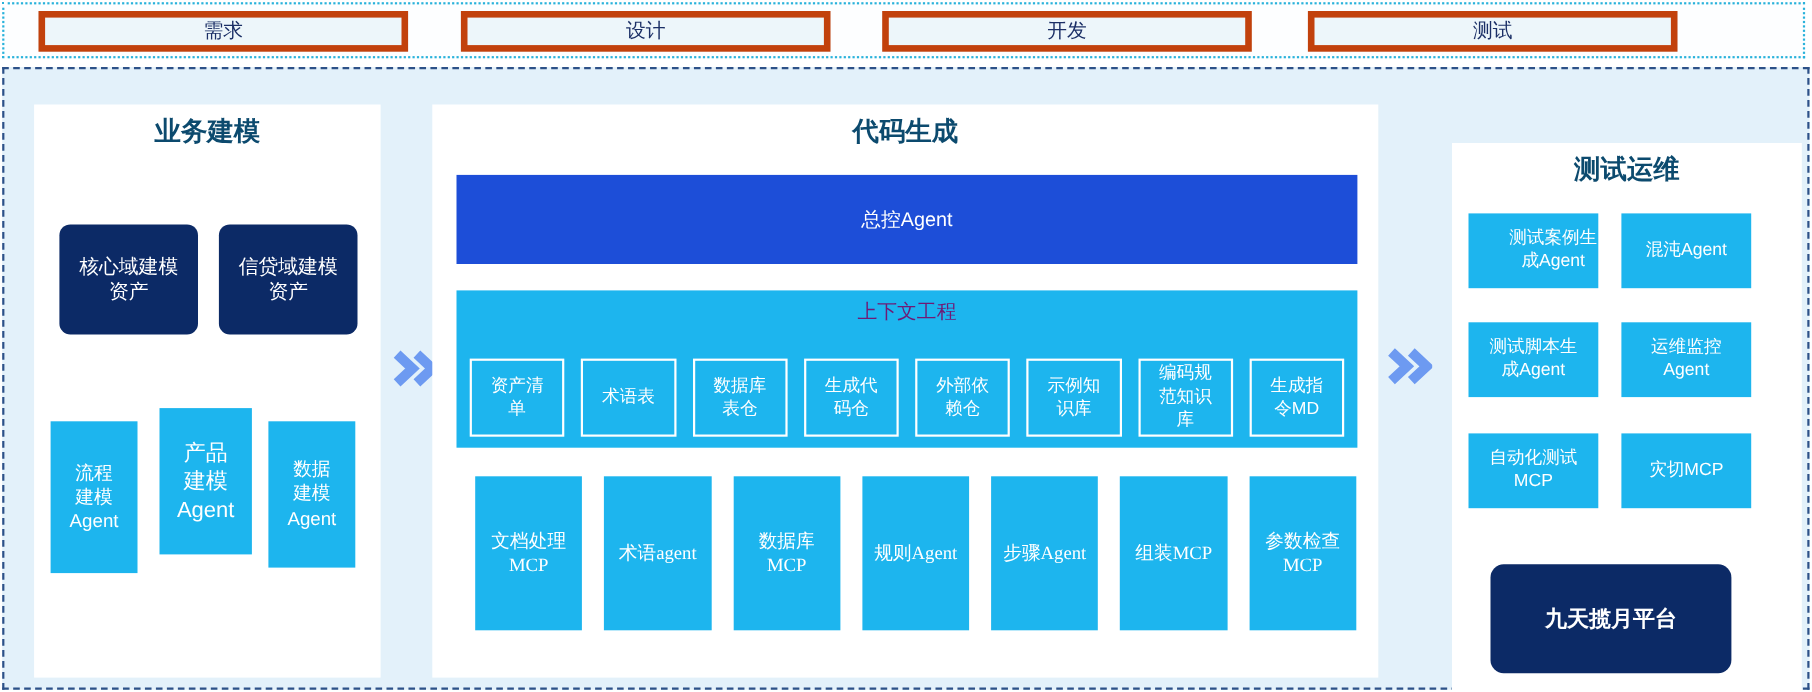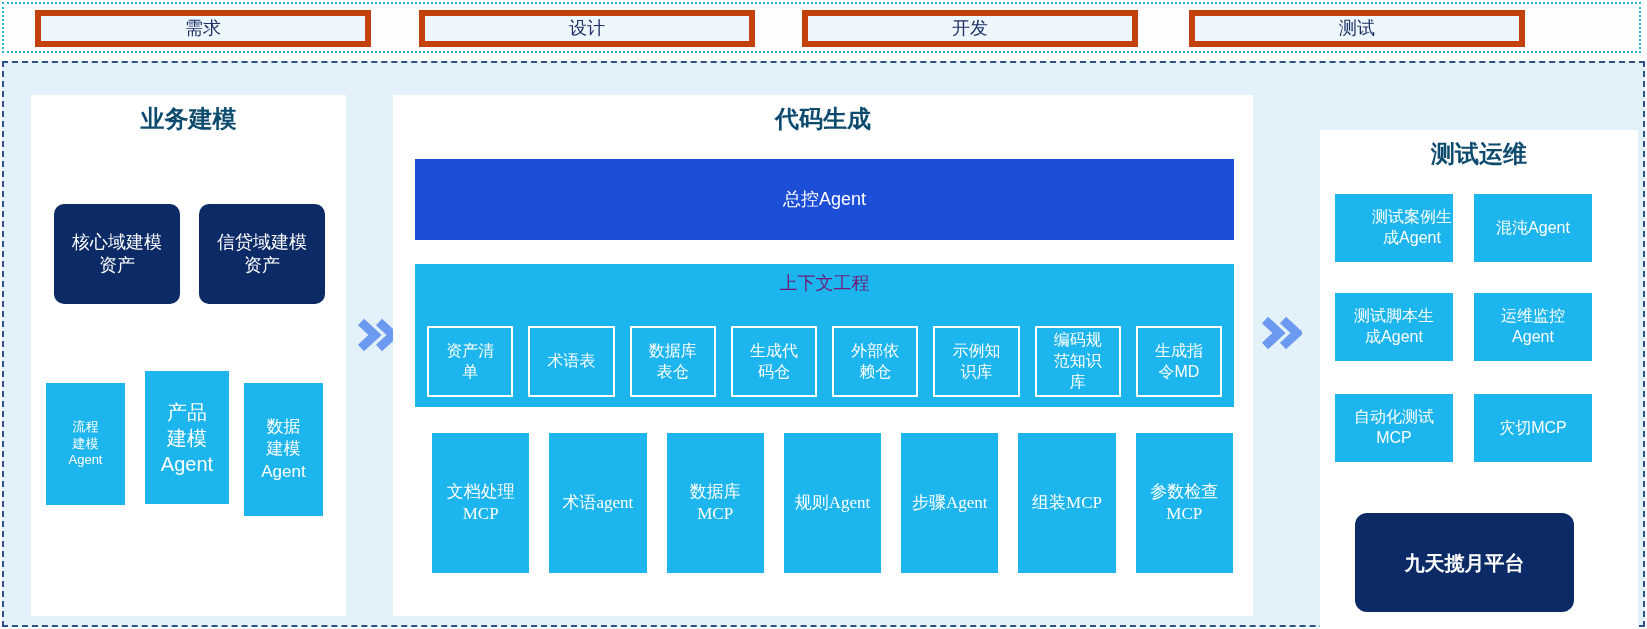--- a/index.html
+++ b/index.html
@@ -75,21 +75,21 @@
     <div class="panel" style="left:27px;top:32px;width:315px;height:521px;">
       <div class="panel-title">业务建模</div>
       <div class="box navy" style="left:23px;top:109px;width:126px;height:100px;font-size:18px;">
         <span class="lbl">核心域建模
 资产</span>
       </div>
       <div class="box navy" style="left:168px;top:109px;width:126px;height:100px;font-size:18px;">
         <span class="lbl">信贷域建模
 资产</span>
       </div>
-      <div class="box cyan" style="left:15px;top:288px;width:79px;height:122px;font-size:13px;">
+      <div class="box cyan" style="left:15px;top:288px;width:79px;height:138px;font-size:17px;">
         <span class="lbl">流程
 建模
 Agent</span>
       </div>
       <div class="box cyan" style="left:114px;top:276px;width:84px;height:133px;font-size:20px;">
         <span class="lbl">产品
 建模
 Agent</span>
       </div>
       <div class="box cyan" style="left:213px;top:288px;width:79px;height:133px;font-size:17px;">

